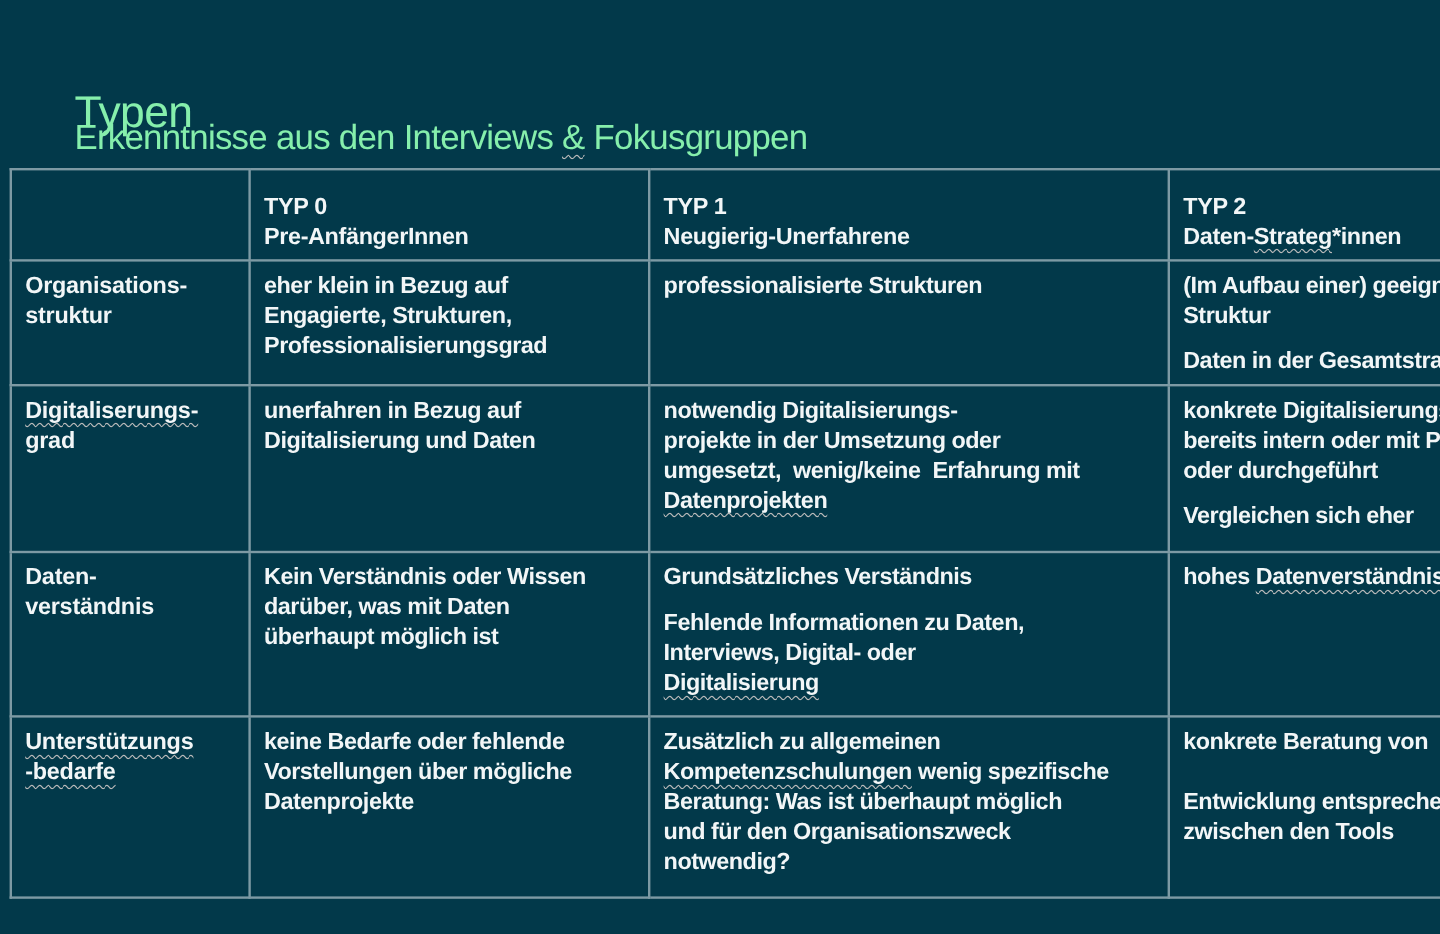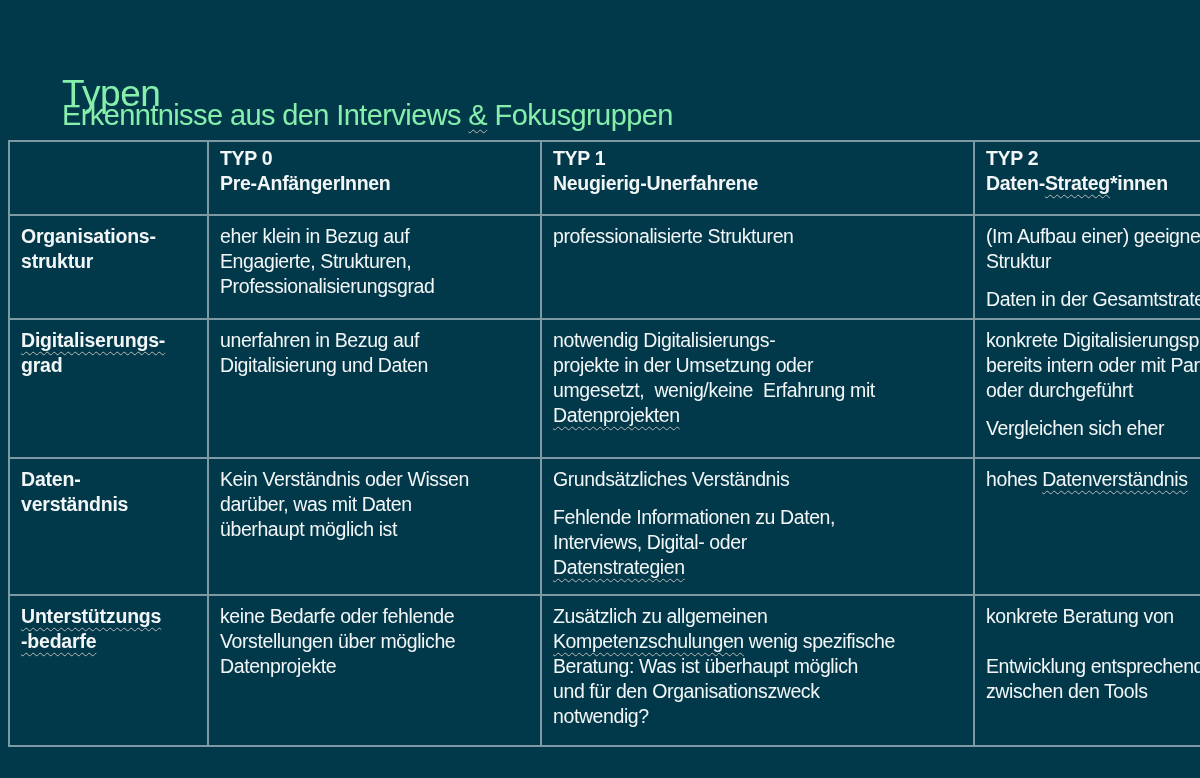--- a/index.html
+++ b/index.html
@@ -57,25 +57,25 @@
     col.c3 { width: 295px; }
     td, th {
       border: 2px solid #7d9aa4;
       vertical-align: top;
       text-align: left;
       padding: 8px 10px 6px 11px;
       font-size: 19.5px;
       line-height: 25px;
       color: #f2f6f7;
       letter-spacing: -0.4px;
-      font-weight: normal;
+      font-weight: bold;
     }
     th {
       font-weight: bold;
-      padding-top: 4px;
+      padding-top: 18px;
       letter-spacing: -0.3px;
     }
     td.rowhead {
       font-weight: bold;
       letter-spacing: -0.2px;
     }
     tr.r-head { height: 74px; }
     tr.r1 { height: 99px; }
     tr.r2 { height: 139px; }
     tr.r3 { height: 137px; }
@@ -170,21 +170,21 @@
         <td>
           <span class="line">Kein Verständnis oder Wissen</span>
           <span class="line">darüber, was mit Daten</span>
           <span class="line">überhaupt möglich ist</span>
         </td>
         <td>
           <span class="para">Grundsätzliches Verständnis</span>
           <span class="para">
             <span class="line">Fehlende Informationen zu Daten,</span>
             <span class="line">Interviews, Digital- oder</span>
-            <span class="line"><span class="spell">Datenstrategien</span></span>
+            <span class="line"><span class="spell">Digitalisierung</span></span>
           </span>
         </td>
         <td>
           <span class="line"><span style="white-space:pre;text-align:right;">hohes </span><span class="spell">Datenverständnis</span></span>
         </td>
       </tr>
 
       <tr class="r4">
         <td class="rowhead">
           <span class="line"><span class="spell">Unterstützungs</span></span>

